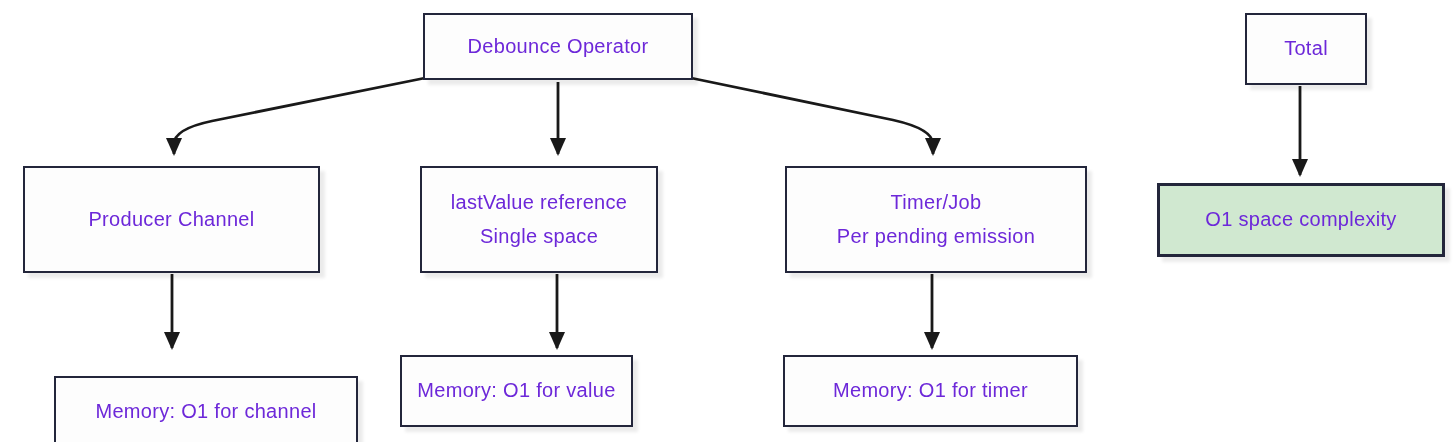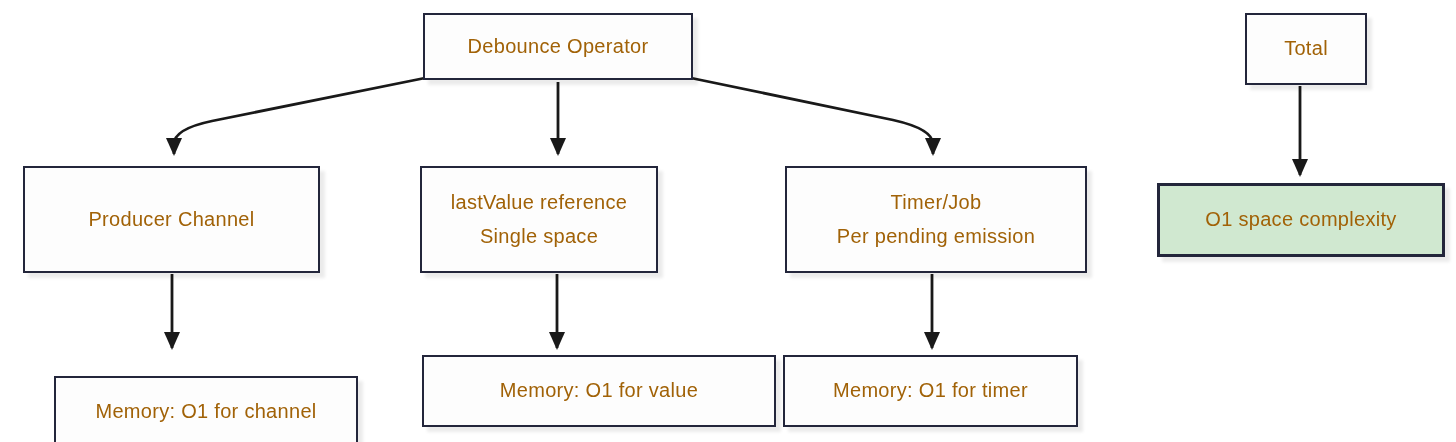--- a/index.html
+++ b/index.html
@@ -27,38 +27,38 @@
     position: absolute;
     box-sizing: border-box;
     background: #fdfdfd;
     border: 2.5px solid #23263b;
     box-shadow: 5px 5px 3px rgba(0, 0, 0, 0.08);
     display: flex;
     flex-direction: column;
     align-items: center;
     justify-content: center;
     text-align: center;
-    color: #a16207;
+    color: #6d28d9;
     font-size: 20px;
     font-weight: 500;
     letter-spacing: 0.3px;
     line-height: 1.68;
     white-space: nowrap;
   }
   .node.result {
     background: #d0e8d0;
     border-width: 3px;
   }
   
   .n-root    { left: 423px;  top: 13px;  width: 270px; height: 67px;  }
   .n-b1      { left: 23px;   top: 166px; width: 297px; height: 107px; }
   .n-b2      { left: 420px;  top: 166px; width: 238px; height: 107px; }
   .n-b3      { left: 785px;  top: 166px; width: 302px; height: 107px; }
   .n-m1      { left: 12px;   top: 376px; width: 304px; height: 72px; margin-left: 42px;  }
-  .n-m2      { left: 422px;  top: 355px; width: 354px; height: 72px;  }
+  .n-m2      { left: 400px;  top: 355px; width: 233px; height: 72px;  }
   .n-m3      { left: 783px;  top: 355px; width: 295px; height: 72px;  }
   .n-total   { left: 1245px; top: 13px;  width: 122px; height: 72px;  }
   .n-result  { left: 1157px; top: 183px; width: 288px; height: 74px;  }
 </style>
 </head>
 <body>
 
 <div class="canvas">
 
   <svg class="edges" viewBox="0 0 1456 442" xmlns="http://www.w3.org/2000/svg">

